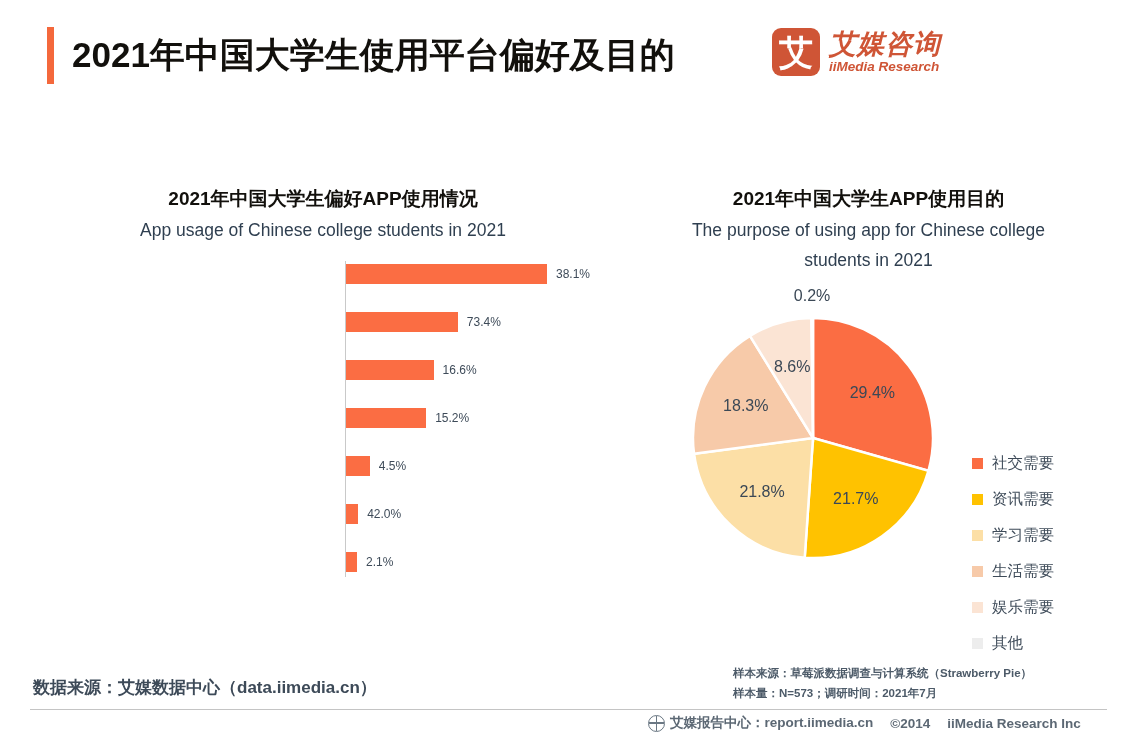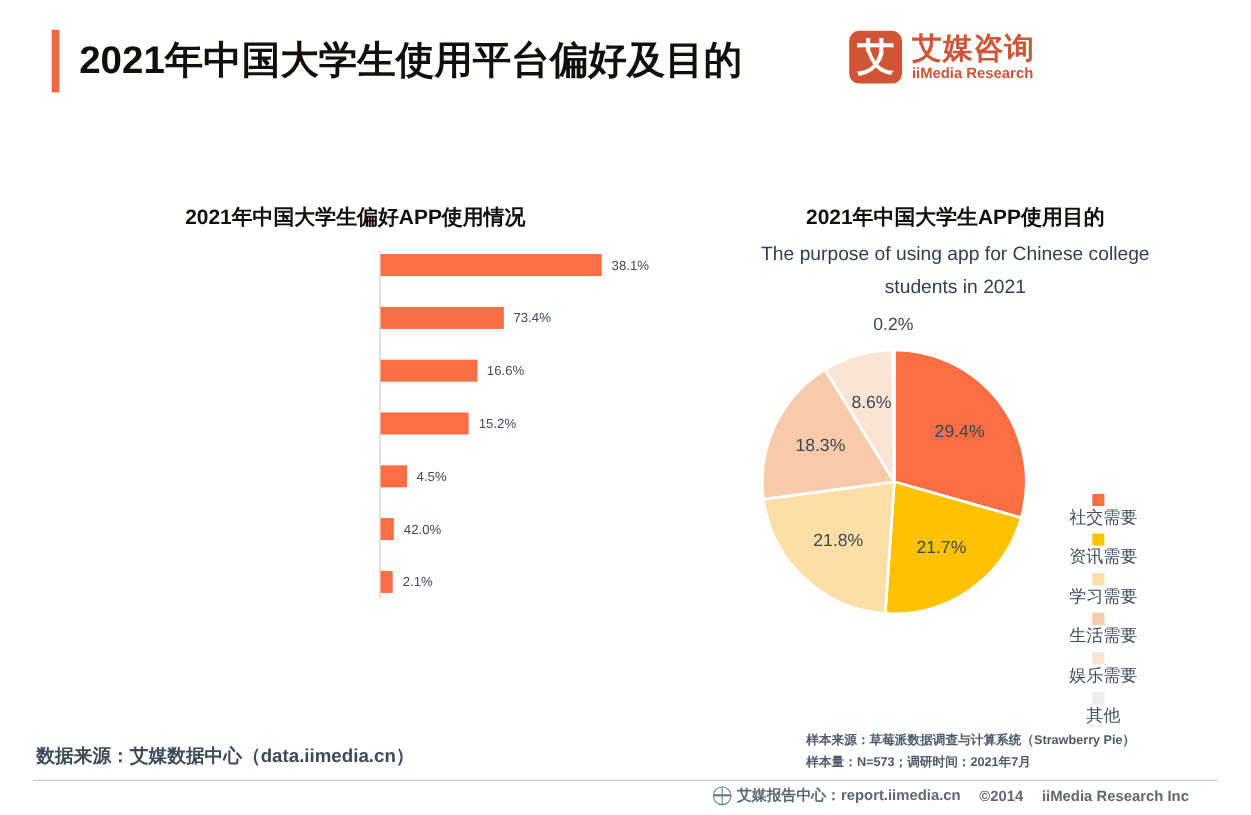--- a/index.html
+++ b/index.html
@@ -55,21 +55,21 @@
     align-items: center;
     justify-content: center;
   }
   .logo-mark-glyph {
     color: #ffffff;
     font-size: 34px;
     font-weight: bold;
     line-height: 1;
     font-family: "DejaVu Sans", sans-serif;
   }
-  .logo-text { line-height: 1; }
+  .logo-text { line-height: 1; font-style: italic; }
   .logo-cn {
     color: #CF5536;
     font-size: 27px;
     font-weight: bold;
     letter-spacing: 1px;
     display: block;
   }
   .logo-en {
     color: #CF5536;
     font-size: 13.5px;
@@ -166,21 +166,20 @@
   }
   .pie-legend {
     position: absolute;
     left: 372px; top: 160px;
   }
   .legend-item {
     display: flex;
     align-items: center;
     height: 29px;
     margin-bottom: 7px;
-    flex-direction: column;
   }
   .legend-swatch {
     width: 11px; height: 11px;
     margin-right: 9px;
     flex: 0 0 auto;
   }
   .legend-label {
     font-size: 15.5px;
     color: #3e4b59;
     white-space: nowrap;
@@ -256,20 +255,21 @@
     </div>
     <div class="logo-text">
       <span class="logo-cn">艾媒咨询</span>
       <span class="logo-en">iiMedia Research</span>
     </div>
   </div>
 </div>
 
 <div class="panel-left">
   <div class="chart-title-cn">2021年中国大学生偏好APP使用情况</div>
+  <div class="chart-title-en">App usage of Chinese college students in 2021</div>
   <div class="barchart">
     <div class="bar-axis"></div>
     <div id="bar-rows">
         <div class="bar-row" style="top: 0px;">
           <div class="bar-track">
             <div class="bar-fill" style="width: 201px; background: rgb(251, 109, 67);"></div>
             <span class="bar-value">38.1%</span>
           </div>
         </div>
         <div class="bar-row" style="top: 48px;">

